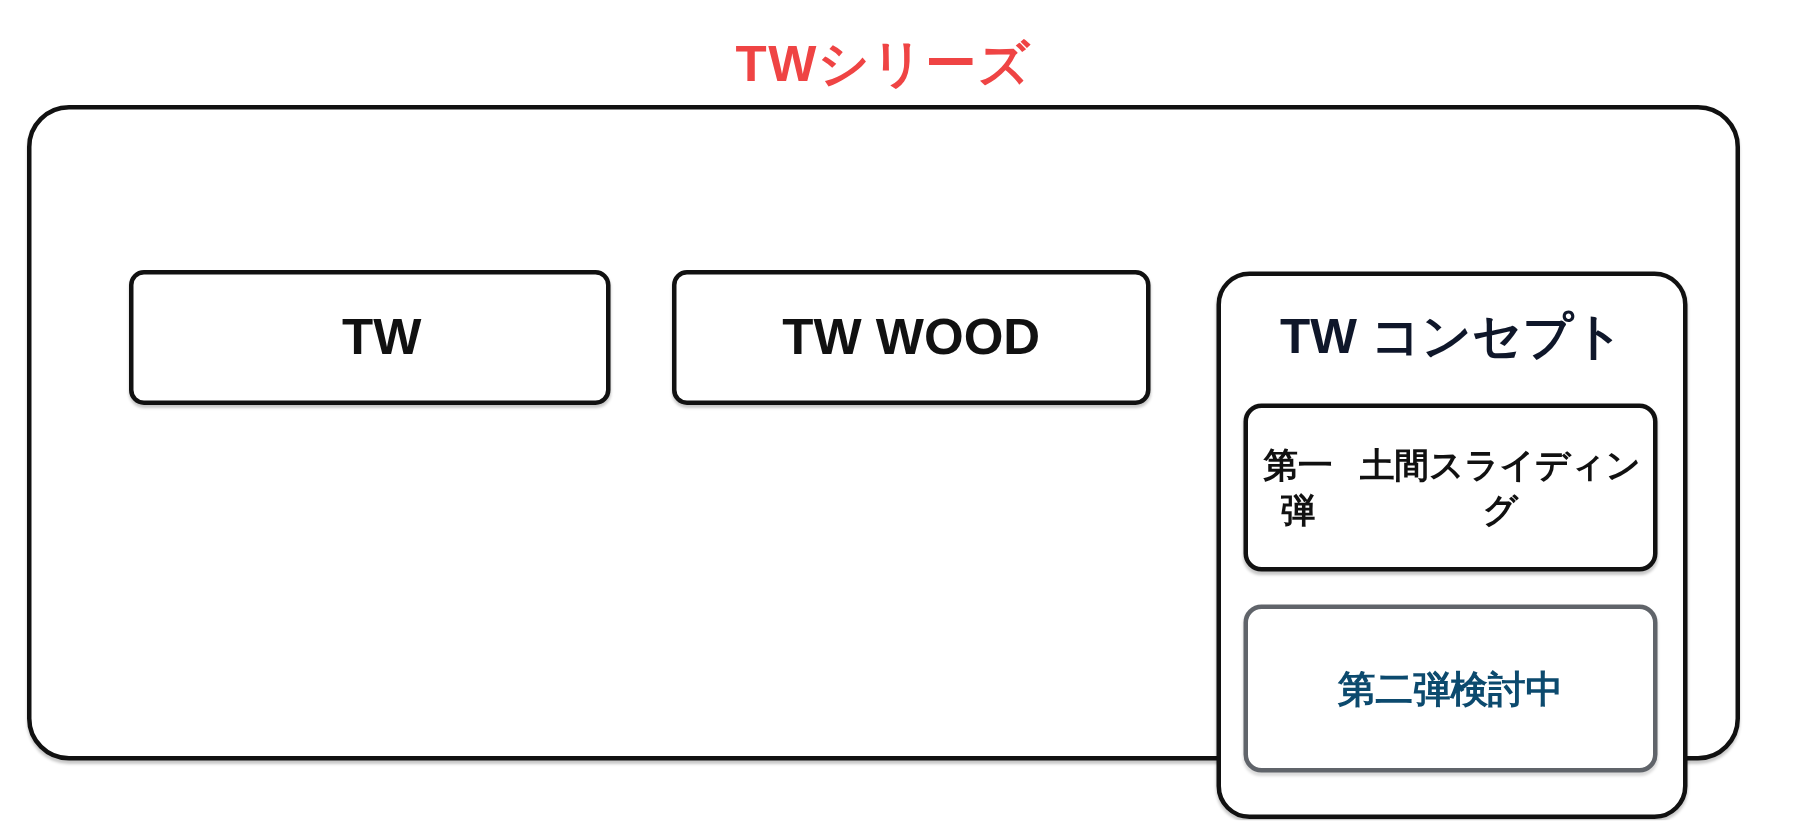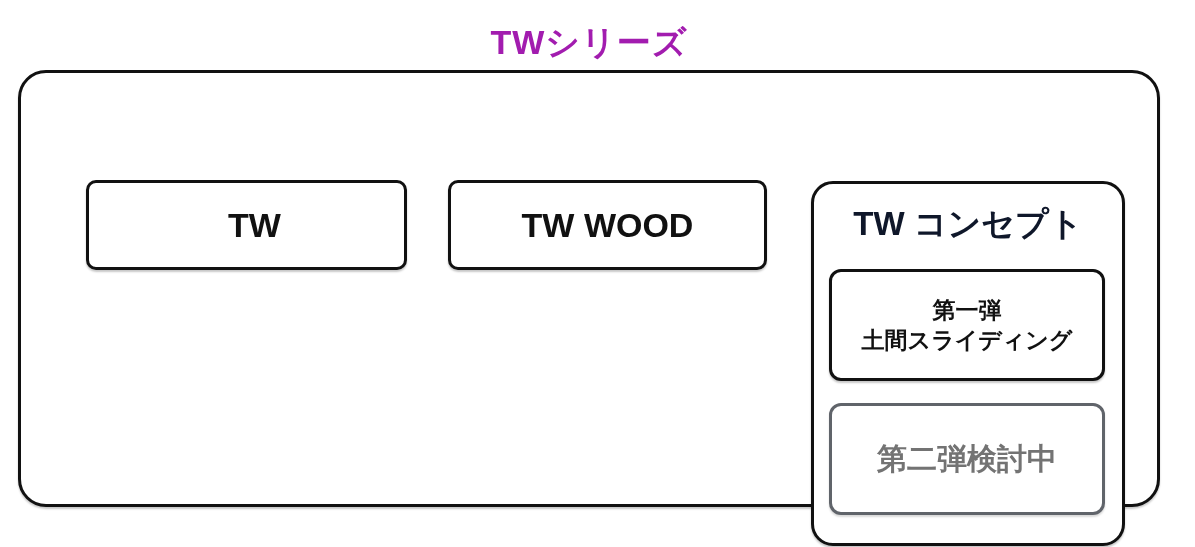--- a/index.html
+++ b/index.html
@@ -18,21 +18,21 @@
   }
   .title {
     position: absolute;
     left: 18px;
     top: 20px;
     width: 1142px;
     text-align: center;
     font-size: 34px;
     font-weight: bold;
     letter-spacing: 1px;
-    color: #a21caf;
+    color: #ef4444;
   }
   .frame {
     position: absolute;
     left: 18px;
     top: 70px;
     width: 1142px;
     height: 437px;
     box-sizing: border-box;
     border: 3px solid #111111;
     border-radius: 28px;
@@ -84,31 +84,31 @@
     color: #0f172a;
   }
   .node-phase1 {
     left: 15px;
     top: 85px;
     width: 276px;
     height: 112px;
     border-radius: 12px;
     font-size: 23px;
     line-height: 1.32;
-    flex-direction: column;
+    flex-direction: row;
   }
   .node-phase2 {
     left: 15px;
     top: 219px;
     width: 276px;
     height: 112px;
     border-radius: 12px;
-    font-size: 30px;
+    font-size: 25px;
     border-color: #60646a;
-    color: #737373;
+    color: #0c4a6e;
     box-shadow: 0 2px 2px rgba(0,0,0,0.15);
   }
 </style>
 </head>
 <body>
 
 <div class="canvas">
   <div class="title">TWシリーズ</div>
 
   <div class="frame">

